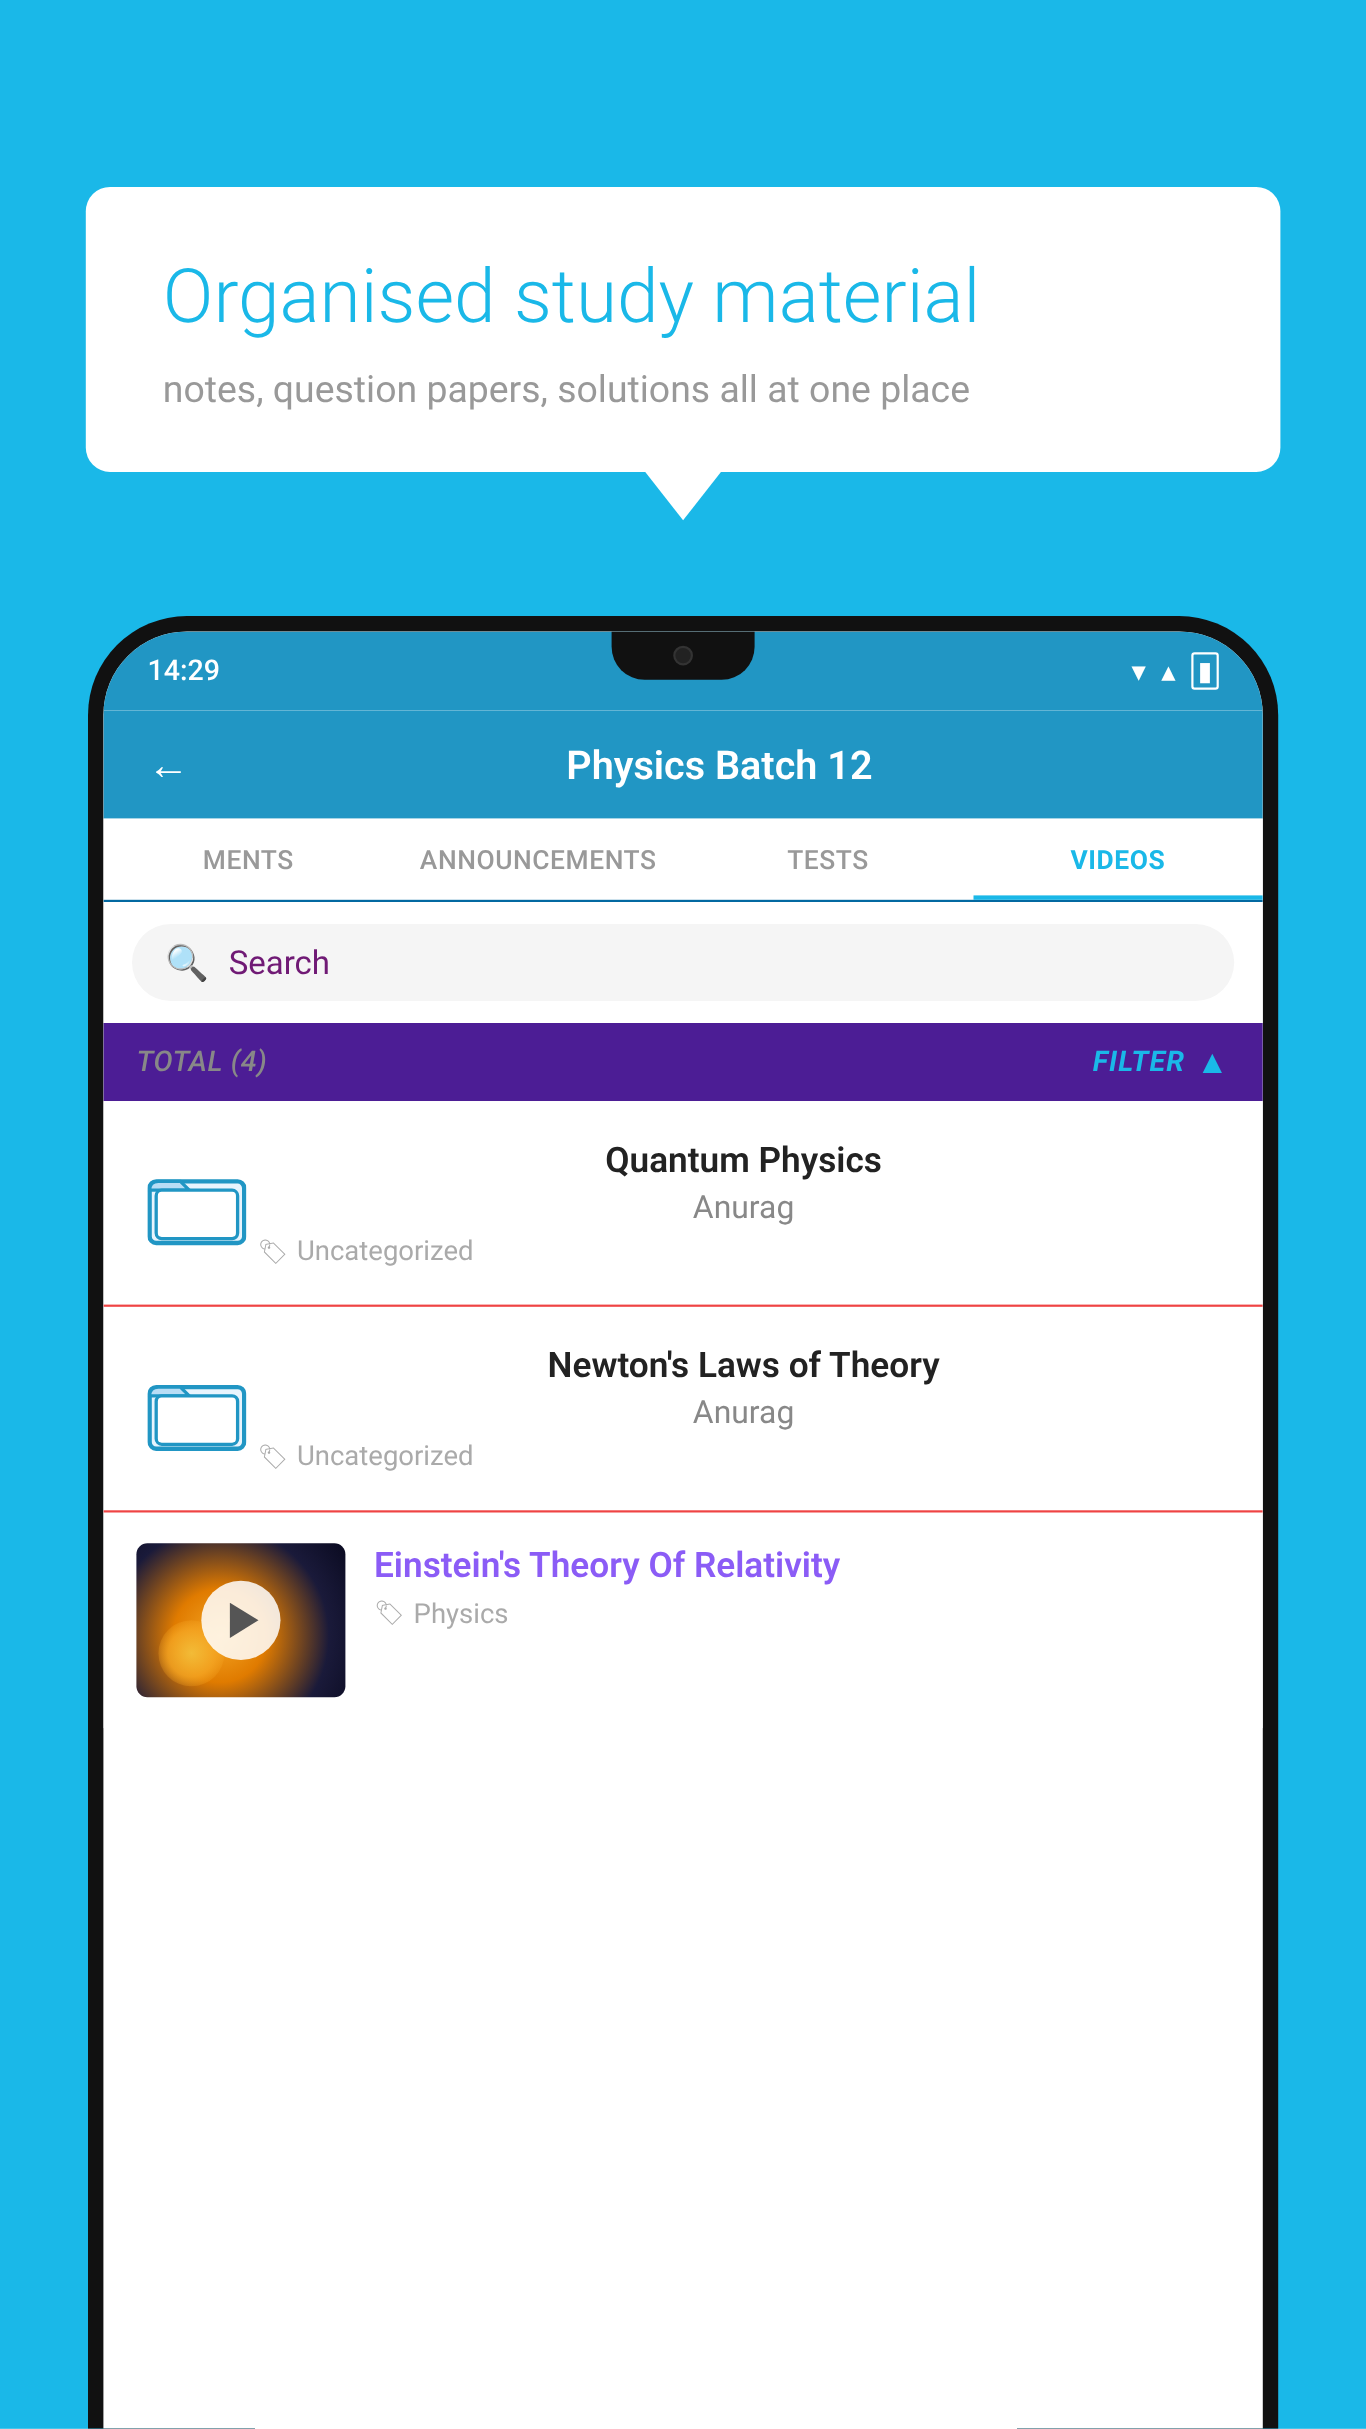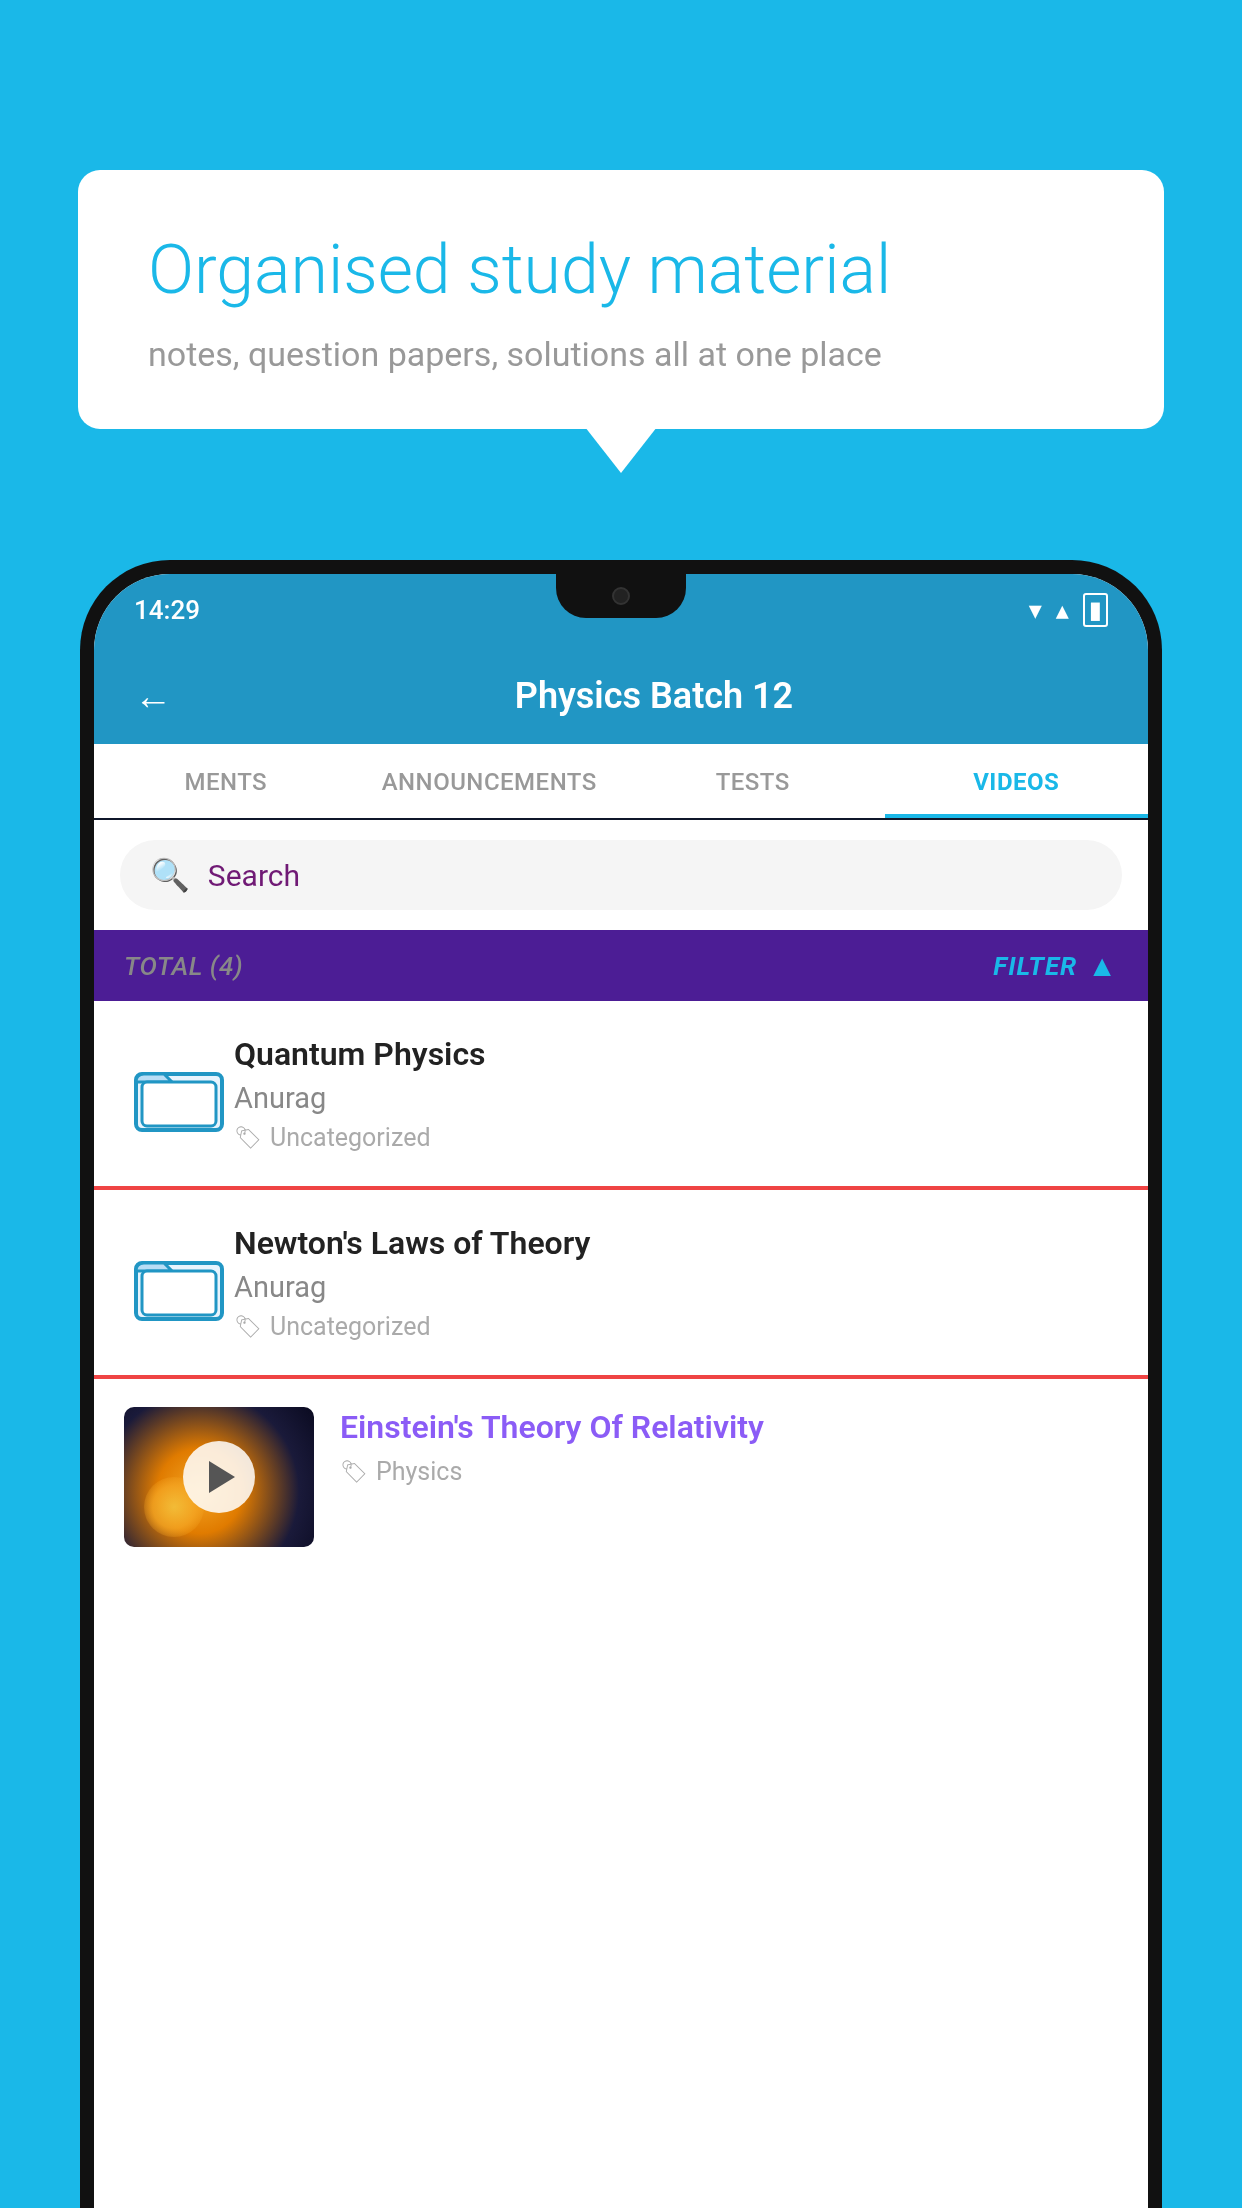--- a/index.html
+++ b/index.html
@@ -153,21 +153,21 @@
     }
 
     .subtitle-dot {
       margin: 0 10px;
     }
 
     
     .tabs-bar {
       background: white;
       display: flex;
-      border-bottom: 2px solid #0f172a;
+      border-bottom: 2px solid #0369a1;
     }
 
     .tab-item {
       flex: 1;
       text-align: center;
       padding: 24px 0 18px;
       font-size: 24px;
       font-weight: 500;
       color: #999;
       letter-spacing: 0.5px;
@@ -241,22 +241,23 @@
 
     
     .video-list {
       background: white;
     }
 
     .video-item {
       display: flex;
       align-items: center;
       padding: 34px 30px;
-      border-bottom: 4px solid #ef4444;
+      border-bottom: 2px solid #ef4444;
       cursor: pointer;
+      text-align: center;
     }
 
     .folder-icon-wrap {
       width: 110px;
       height: 110px;
       display: flex;
       align-items: center;
       justify-content: center;
     }
 

